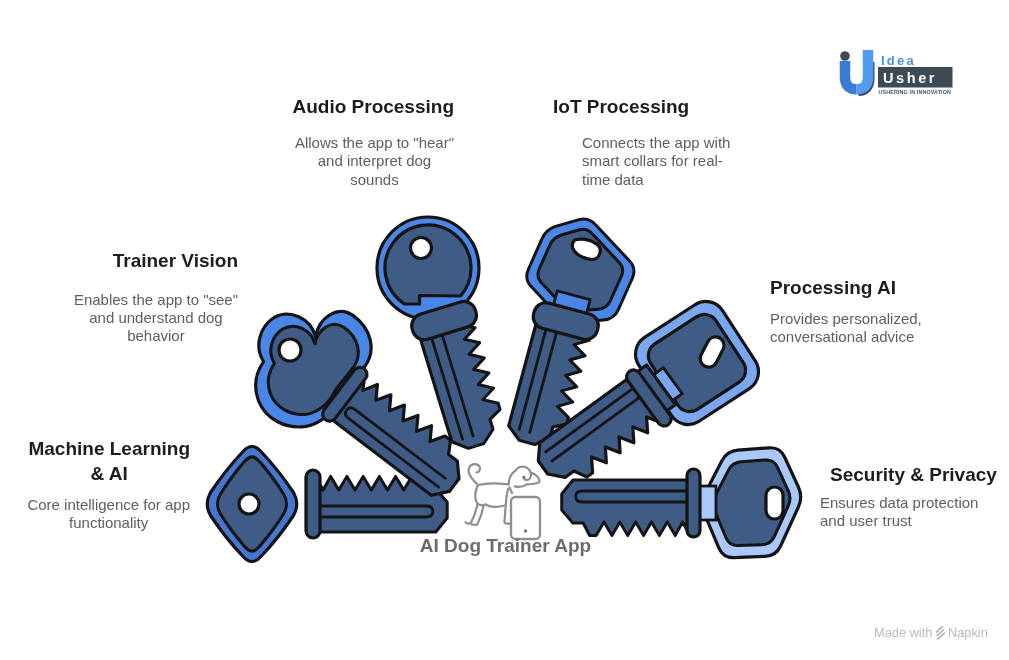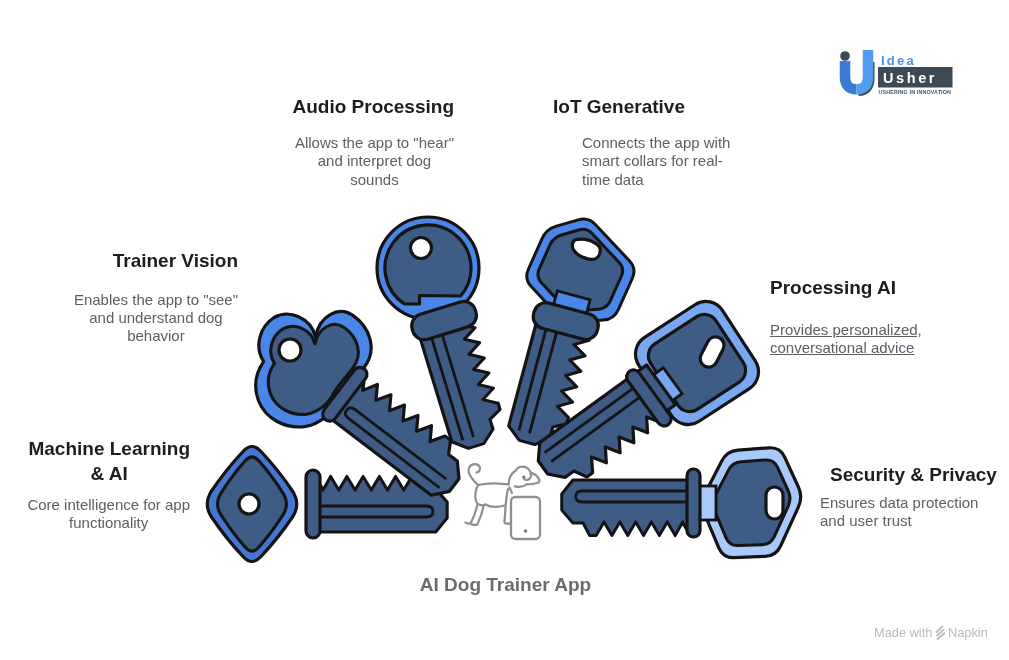--- a/index.html
+++ b/index.html
@@ -134,28 +134,28 @@
     <line x1="937" y1="635.5" x2="943.5" y2="629.8"></line>
     <line x1="937.5" y1="639" x2="944.5" y2="633"></line>
   </g>
   <text x="948" y="637" font-size="12.8" fill="#bababa" font-family="Liberation Sans, sans-serif">Napkin</text>
 </g>
 </svg>
 
 <div class="h ra" style="right:555px;top:93.5px;">Audio Processing</div>
 <div class="b ra" style="right:555px;top:134px;">Allows the app to "hear"<br>and interpret dog<br>sounds</div>
 
-<div class="h" style="left:553px;top:93.5px;">IoT Generative</div>
+<div class="h" style="left:553px;top:93.5px;">IoT Processing</div>
 <div class="b" style="left:582px;top:134px;">Connects the app with<br>smart collars for real-<br>time data</div>
 
 <div class="h ra" style="right:771px;top:247.5px;">Trainer Vision</div>
 <div class="b ra" style="right:771px;top:290.5px;">Enables the app to "see"<br>and understand dog<br>behavior</div>
 
 <div class="h" style="left:770px;top:274.5px;">Processing AI</div>
-<div class="b" style="left:770px;top:321px;text-decoration:underline;">Provides personalized,<br>conversational advice</div>
+<div class="b" style="left:770px;top:310px;">Provides personalized,<br>conversational advice</div>
 
 <div class="h ra" style="right:819px;top:436px;">Machine Learning<br>&amp; AI</div>
 <div class="b ra" style="right:819px;top:496px;margin-left:25px;">Core intelligence for app<br>functionality</div>
 
 <div class="h" style="left:820px;top:461.5px;margin-left:10px;">Security &amp; Privacy</div>
 <div class="b" style="left:820px;top:494px;">Ensures data protection<br>and user trust</div>
 
-<div class="h" style="left:0;top:572px;width:1009px;text-align:center;margin-left:1px;color:#6c6c6c;font-size:19px;">AI Dog Trainer App</div>
+<div class="h" style="left:0;top:533px;width:1009px;text-align:center;margin-left:1px;color:#6c6c6c;font-size:19px;">AI Dog Trainer App</div>
 
 </body></html>

